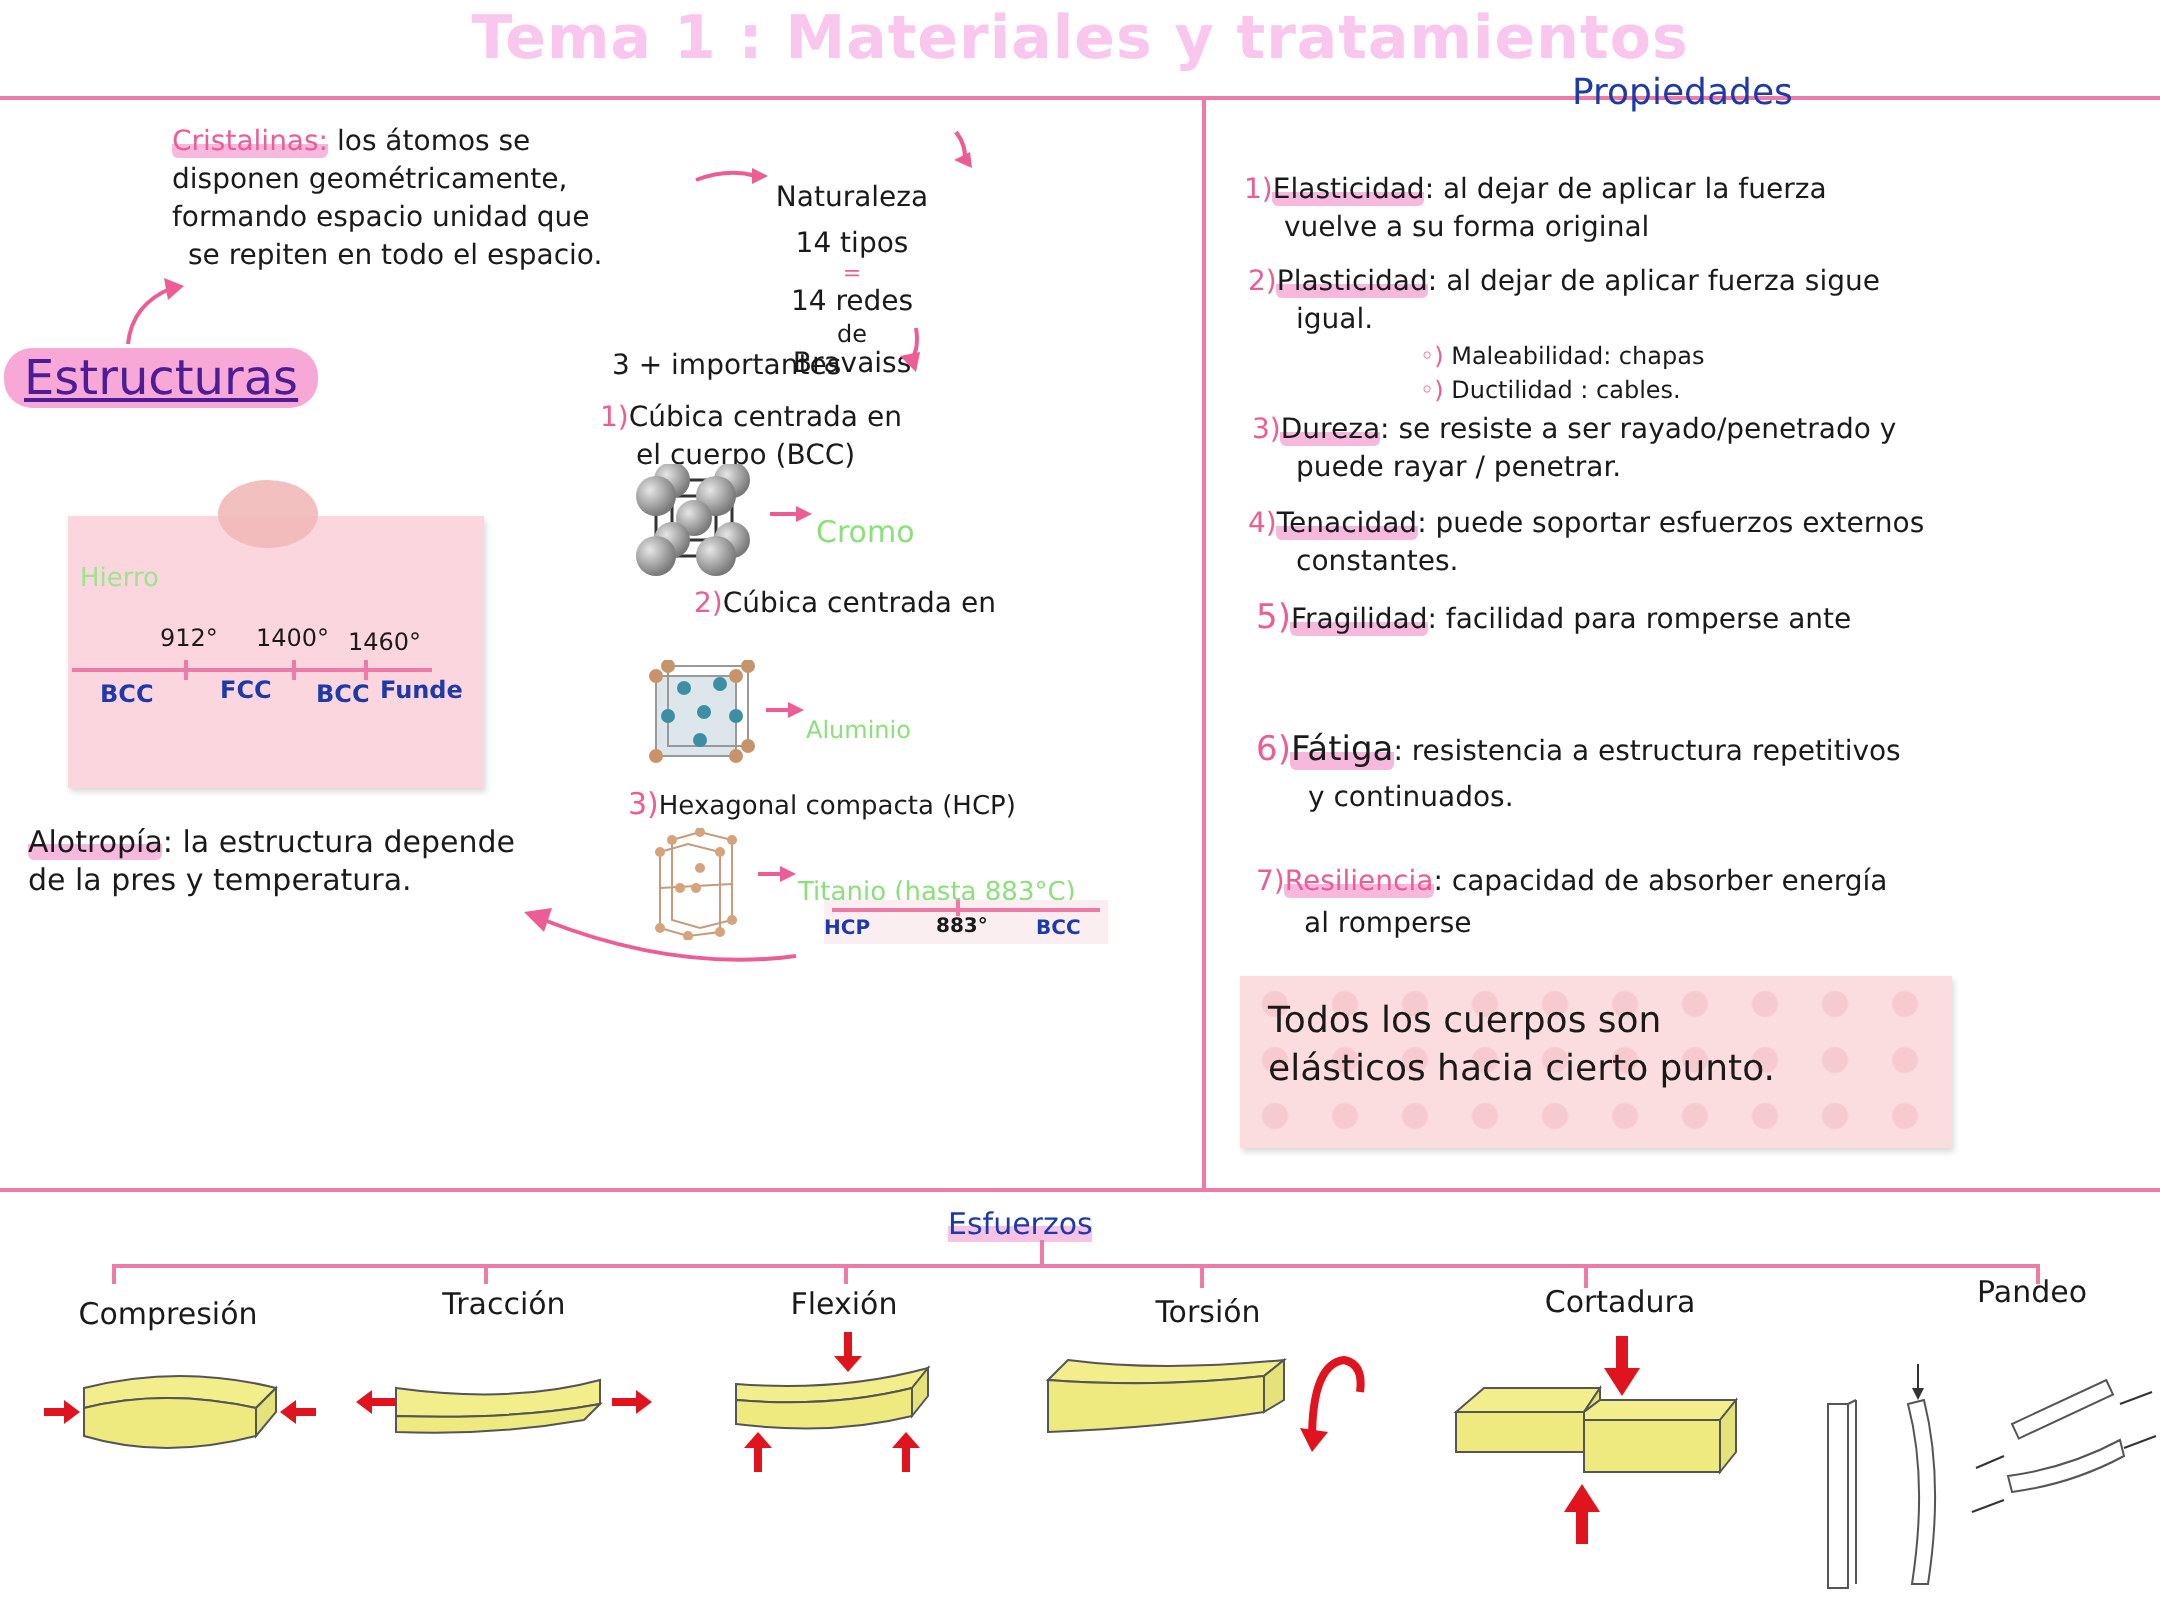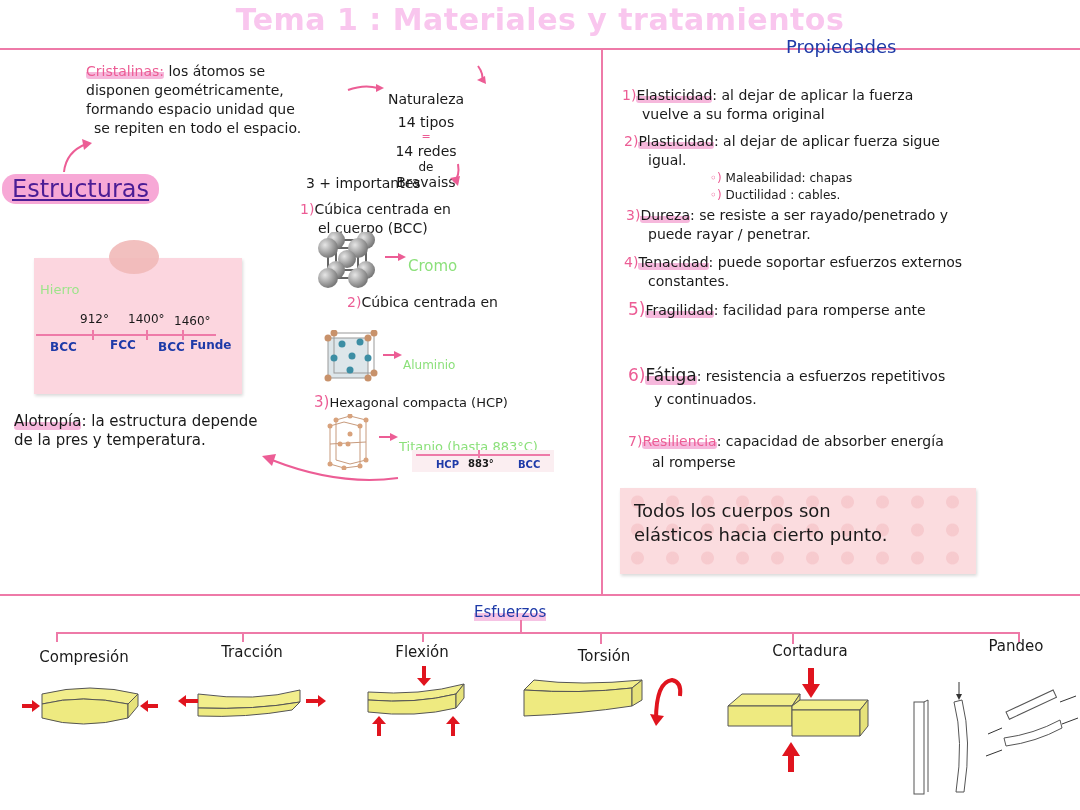--- a/index.html
+++ b/index.html
@@ -172,21 +172,21 @@
 </svg>
 <svg class="abs" style="left:378px; top:432px;" width="22" height="10">
   <path d="M1 5 L14 5" stroke="#ec5d95" stroke-width="2"></path>
     <path d="M12 1 L20 5 L12 9 Z" fill="#ec5d95"></path>
 </svg>
 <div class="abs hand green" style="left:399px; top:426px; font-size:13px;">Titanio (hasta 883°C)</div>
 
 <div class="abs" style="left:412px; top:450px; width:142px; height:22px; background:#fbeef1;">
   <div class="abs" style="left:4px; top:4px; width:134px; height:2px; background:#ee7aa8;"></div>
   <div class="abs" style="left:66px; top:0px; width:2px; height:8px; background:#ee7aa8;"></div>
-  <span class="abs blue small label-bold" style="left:24px; top:7px; font-size:10px;">HCP</span>
+  <span class="abs blue small label-bold" style="left:0; top:7px; font-size:10px;">HCP</span>
   <span class="abs small label-bold" style="left:56px; top:6px; font-size:10px;">883°</span>
   <span class="abs blue small label-bold" style="left:106px; top:7px; font-size:10px;">BCC</span>
 </div>
 
 <div class="abs note" style="left:34px; top:258px; width:208px; height:136px;">
   <div class="abs" style="left:6px; top:24px; color:#9de48a; font-size:13px;">Hierro</div>
   <div class="abs hand small" style="left:46px; top:54px;">912°</div>
   <div class="abs hand small" style="left:94px; top:54px;">1400°</div>
   <div class="abs hand small" style="left:140px; top:56px;">1460°</div>
   <div class="abs" style="left:2px; top:76px; width:180px; height:2px; background:#ee7aa8;"></div>
@@ -230,21 +230,21 @@
   <div style="margin-left:22px;">puede rayar / penetrar.</div>
 </div>
 <div class="abs hand" style="left:624px; top:253px; width:450px;">
   <div><span class="pink">4)</span><span class="hl">Tenacidad</span><span>: puede soportar esfuerzos externos</span></div>
   <div style="margin-left:24px;">constantes.</div>
 </div>
 <div class="abs hand" style="left:628px; top:300px; width:450px;">
   <div><span class="pink" style="font-size:17px;">5)</span><span class="hl">Fragilidad</span><span>: facilidad para romperse ante</span></div>
 </div>
 <div class="abs hand" style="left:628px; top:366px; width:450px;">
-  <div><span class="pink" style="font-size:17px;">6)</span><span class="hl" style="font-size:17px;">Fátiga</span><span>: resistencia a esfuerzos repetitivos</span></div>
+  <div><span class="pink" style="font-size:17px;">6)</span><span class="hl" style="font-size:17px;">Fátiga</span><span>: resistencia a estructura repetitivos</span></div>
   <div style="margin-left:26px; margin-top:4px;">y continuados.</div>
 </div>
 <div class="abs hand" style="left:628px; top:432px; width:450px;">
   <div><span class="pink">7)</span><span class="hl" style="color:#ec5d95;">Resiliencia</span><span>: capacidad de absorber energía</span></div>
   <div style="margin-left:24px; margin-top:2px;">al romperse</div>
 </div>
 
 <div class="abs note2" style="left:620px; top:488px; width:356px; height:86px; background-image:radial-gradient(circle, rgba(240,170,175,0.35) 6px, transparent 7px); background-size:35px 28px;">
   <div class="abs hand" style="left:14px; top:12px; font-size:18px; line-height:22px;">Todos los cuerpos son</div>
   <div class="abs hand" style="left:14px; top:36px; font-size:18px; line-height:22px;">elásticos hacia cierto punto.</div>

